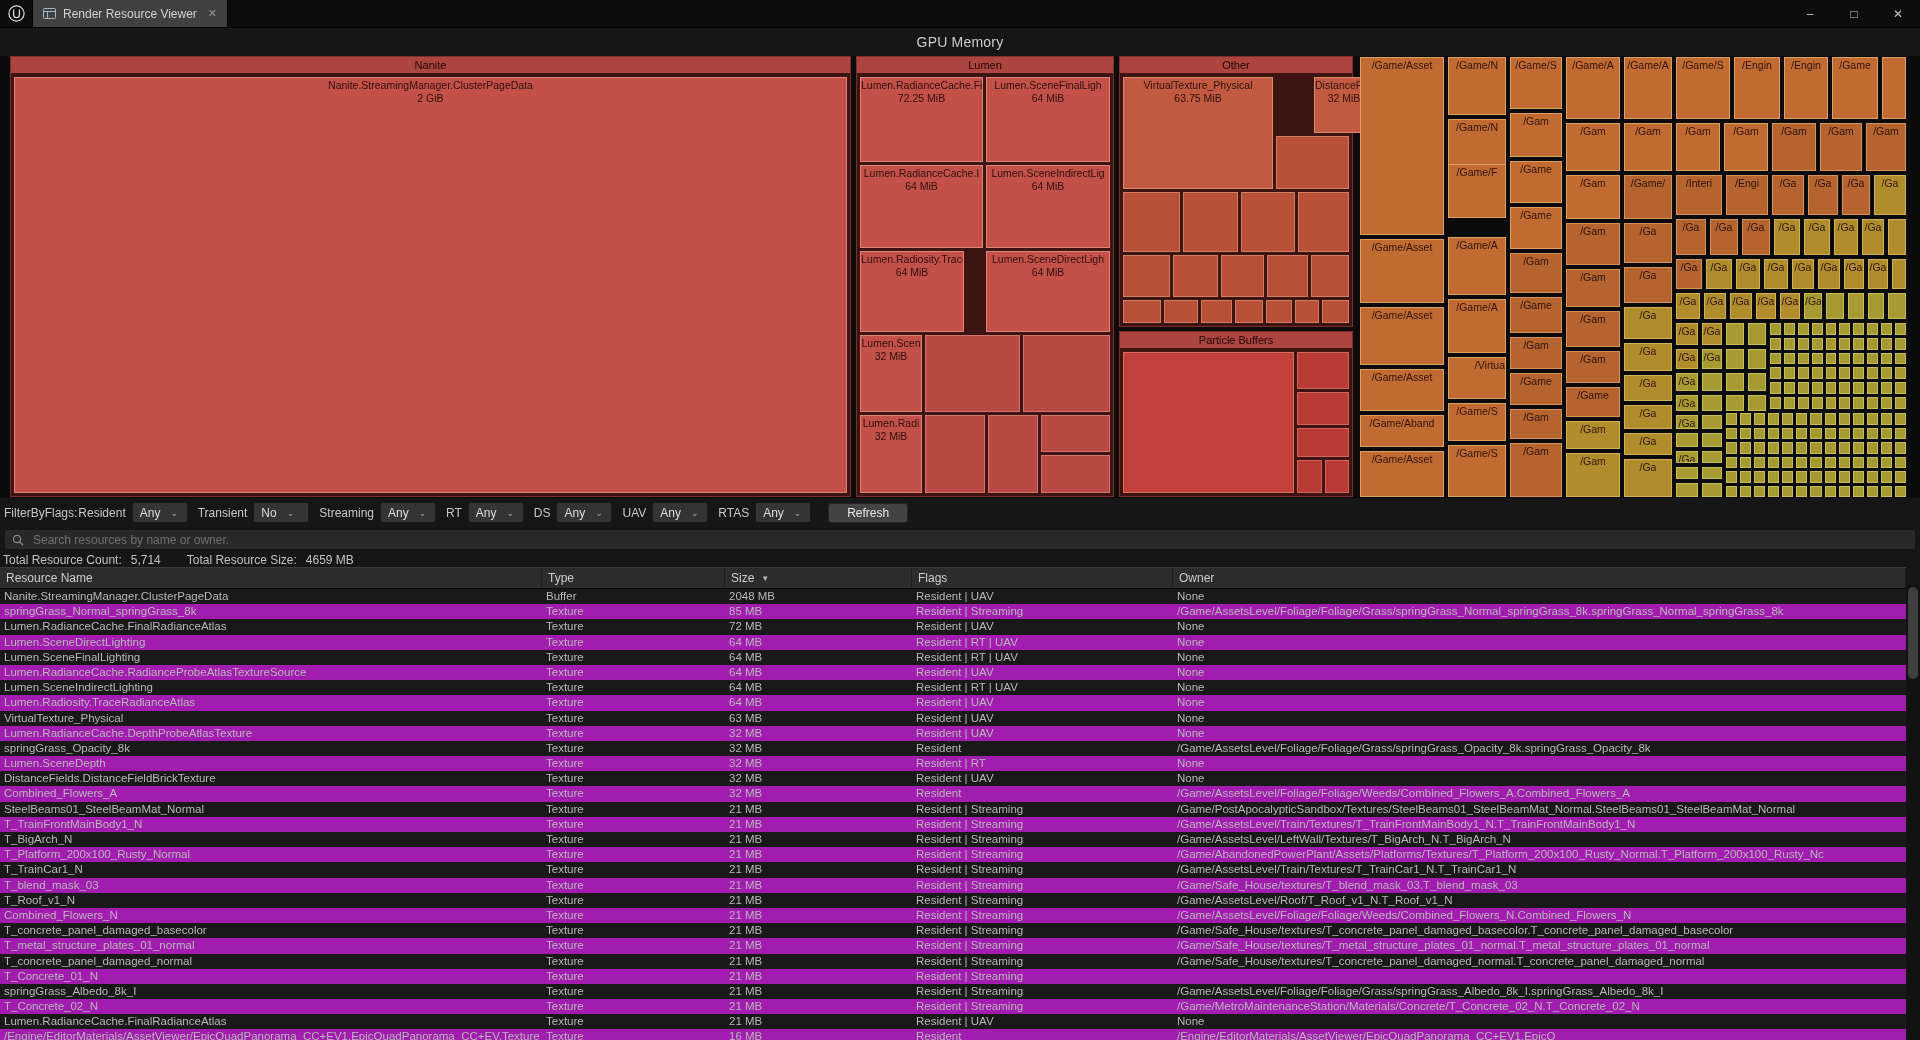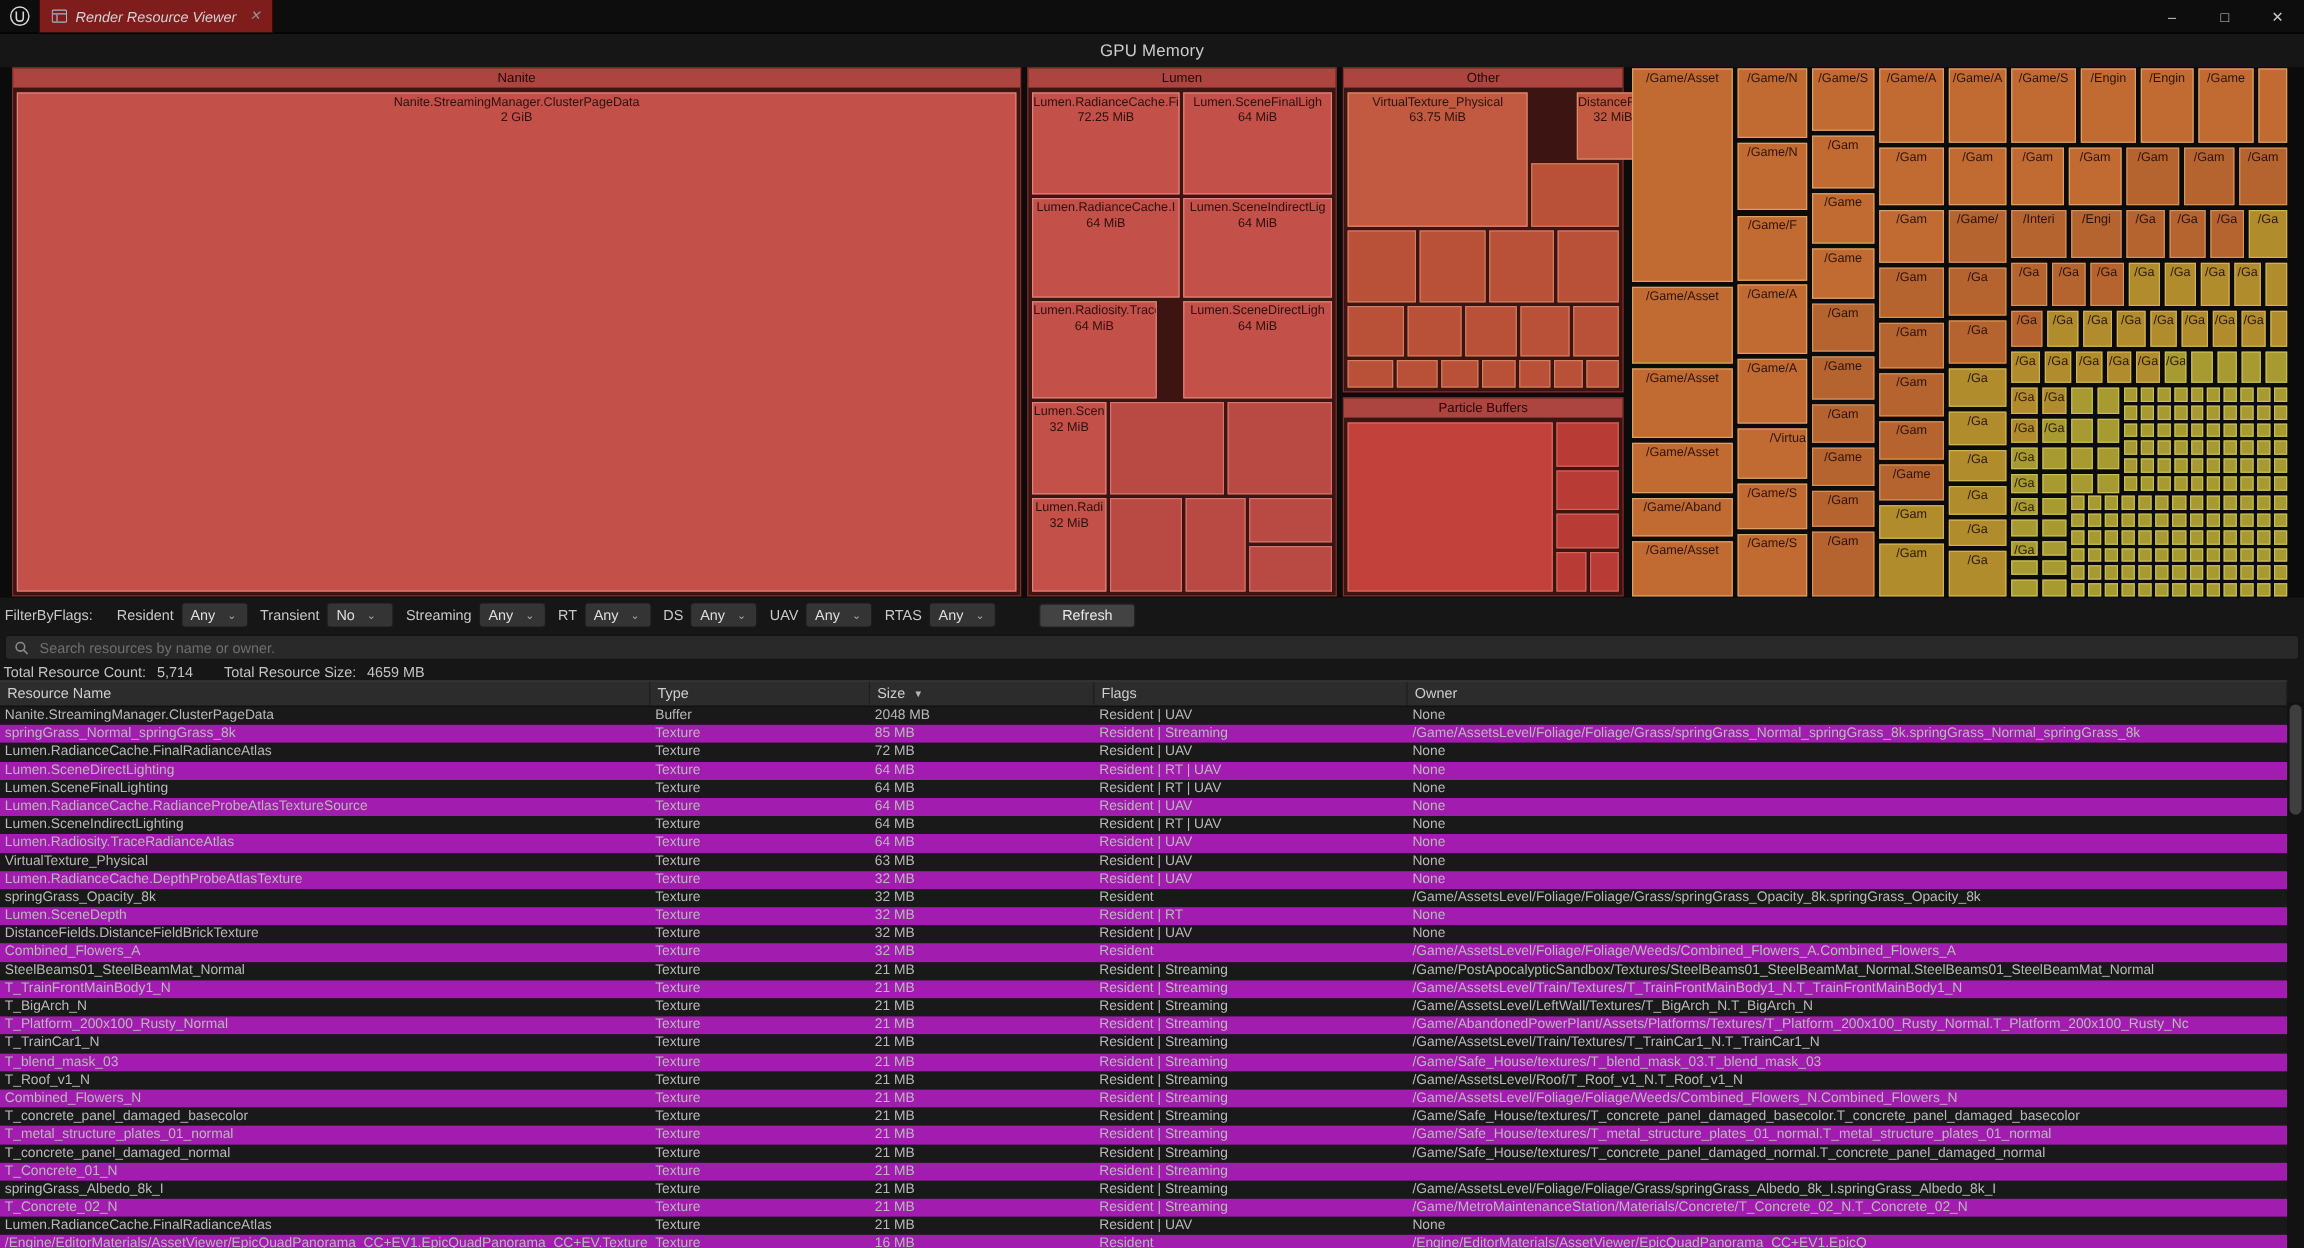--- a/index.html
+++ b/index.html
@@ -2,21 +2,21 @@
 <html><head>
 <meta charset="utf-8">
 <style>
   html,body{margin:0;padding:0;}
   body{width:1920px;height:1040px;overflow:hidden;background:#161616;font-family:"Liberation Sans",sans-serif;}
   .window{position:relative;width:1920px;height:1040px;background:#161616;}
 
   
   .titlebar{height:27px;background:#0d0d0d;display:flex;align-items:center;border-bottom:1px solid #000;}
   .ue-logo{width:32px;height:27px;display:flex;align-items:center;justify-content:center;}
-  .tab{height:27px;display:flex;align-items:center;gap:7px;background:#7f1d1d;padding:0 10px;border-right:1px solid #000;border-left:1px solid #000;font-style:italic;}
+  .tab{height:27px;display:flex;align-items:center;gap:7px;background:#404040;padding:0 10px;border-right:1px solid #000;border-left:1px solid #000;}
   .tab-icon{display:flex;align-items:center;}
   .tab-label{font-size:12px;color:#d2d2d2;white-space:nowrap;}
   .tab-close{color:#969696;font-size:11px;margin-left:4px;cursor:default;}
   .win-controls{margin-left:auto;display:flex;}
   .win-btn{width:44px;height:27px;display:flex;align-items:center;justify-content:center;color:#c9c9c9;font-size:12px;}
 
   
   .heading-row{height:28px;display:flex;align-items:center;justify-content:center;}
   .heading-row span{font-size:14px;color:#cccccc;letter-spacing:.2px;}
 
@@ -34,21 +34,21 @@
   .ored {background:#c15a40;border:1px solid #da8a6c;}
   .ored2{background:#b85138;border:1px solid #d07d60;}
   .pr   {background:#c2413a;border:1px solid #da6c62;}
   .pr2  {background:#b93b35;border:1px solid #d0655c;}
   .or1  {background:#c16b33;border:1px solid #daa064;}
   .or2  {background:#b56430;border:1px solid #d2925a;}
   .ye1  {background:#b08c2d;border:1px solid #cfb258;}
   .ye2  {background:#a79a30;border:1px solid #c6bd58;}
 
   
-  .filter-bar{height:29px;display:flex;align-items:center;padding:0 4px;gap:20px;font-size:12px;color:#cfcfcf;}
+  .filter-bar{height:29px;display:flex;align-items:center;padding:0 4px;gap:1px;font-size:12px;color:#cfcfcf;}
   .fb-item{display:flex;align-items:center;gap:6px;}
   .fb-lbl{color:#c8c8c8;}
   .combo{display:flex;align-items:center;background:#343434;border:1px solid #1b1b1b;border-radius:3px;height:19px;min-width:40px;padding:0 7px;color:#dedede;}
   .combo .chev{font-size:9px;color:#a8a8a8;margin-left:10px;}
   .refresh{background:#434343;color:#e8e8e8;border:1px solid #242424;height:20px;padding:0 18px;border-radius:3px;font-size:12px;margin-left:16px;font-family:"Liberation Sans",sans-serif;}
 
   
   .search-bar{margin:2px 4px;height:19px;background:#292929;border:1px solid #141414;border-radius:3px;display:flex;align-items:center;padding:0 7px;gap:7px;}
   .search-bar input{flex:1;background:transparent;border:none;outline:none;color:#cfcfcf;font-size:12px;font-family:"Liberation Sans",sans-serif;}
   .search-bar input::placeholder{color:#6f6f6f;}
@@ -208,21 +208,21 @@
       </div>
       <div class="tm-b or1" style="left: 1360px; top: 395px; width: 84px; height: 46px;">
         <span class="nm">/Game/Asset</span>
       </div>
       <div class="tm-b or1" style="left: 1448px; top: 1px; width: 58px; height: 58px;">
         <span class="nm">/Game/N</span>
       </div>
       <div class="tm-b or1" style="left: 1448px; top: 63px; width: 58px; height: 56px;">
         <span class="nm">/Game/N</span>
       </div>
-      <div class="tm-b or1" style="left: 1448px; top: 124px; width: 58px; height: 54px;">
+      <div class="tm-b or1" style="left: 1448px; top: 108px; width: 58px; height: 54px;">
         <span class="nm">/Game/F</span>
       </div>
       <div class="tm-b or1" style="left: 1448px; top: 181px; width: 58px; height: 58px;">
         <span class="nm">/Game/A</span>
       </div>
       <div class="tm-b or1" style="left: 1448px; top: 243px; width: 58px; height: 54px;">
         <span class="nm">/Game/A</span>
       </div>
       <div class="tm-b or1" style="left: 1448px; top: 301px; width: 58px; height: 42px; text-align: right;">
         <span class="nm">/Virtua</span>

